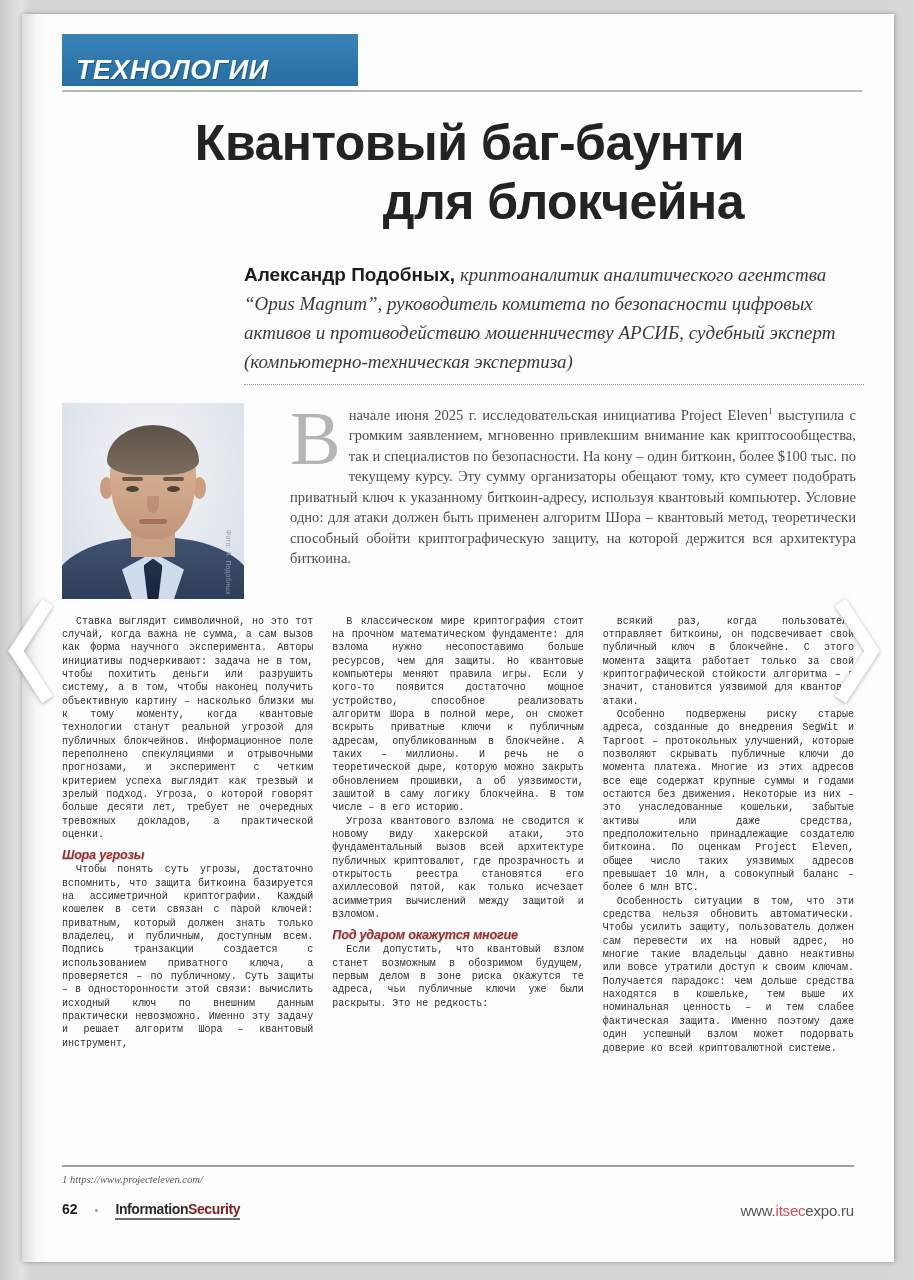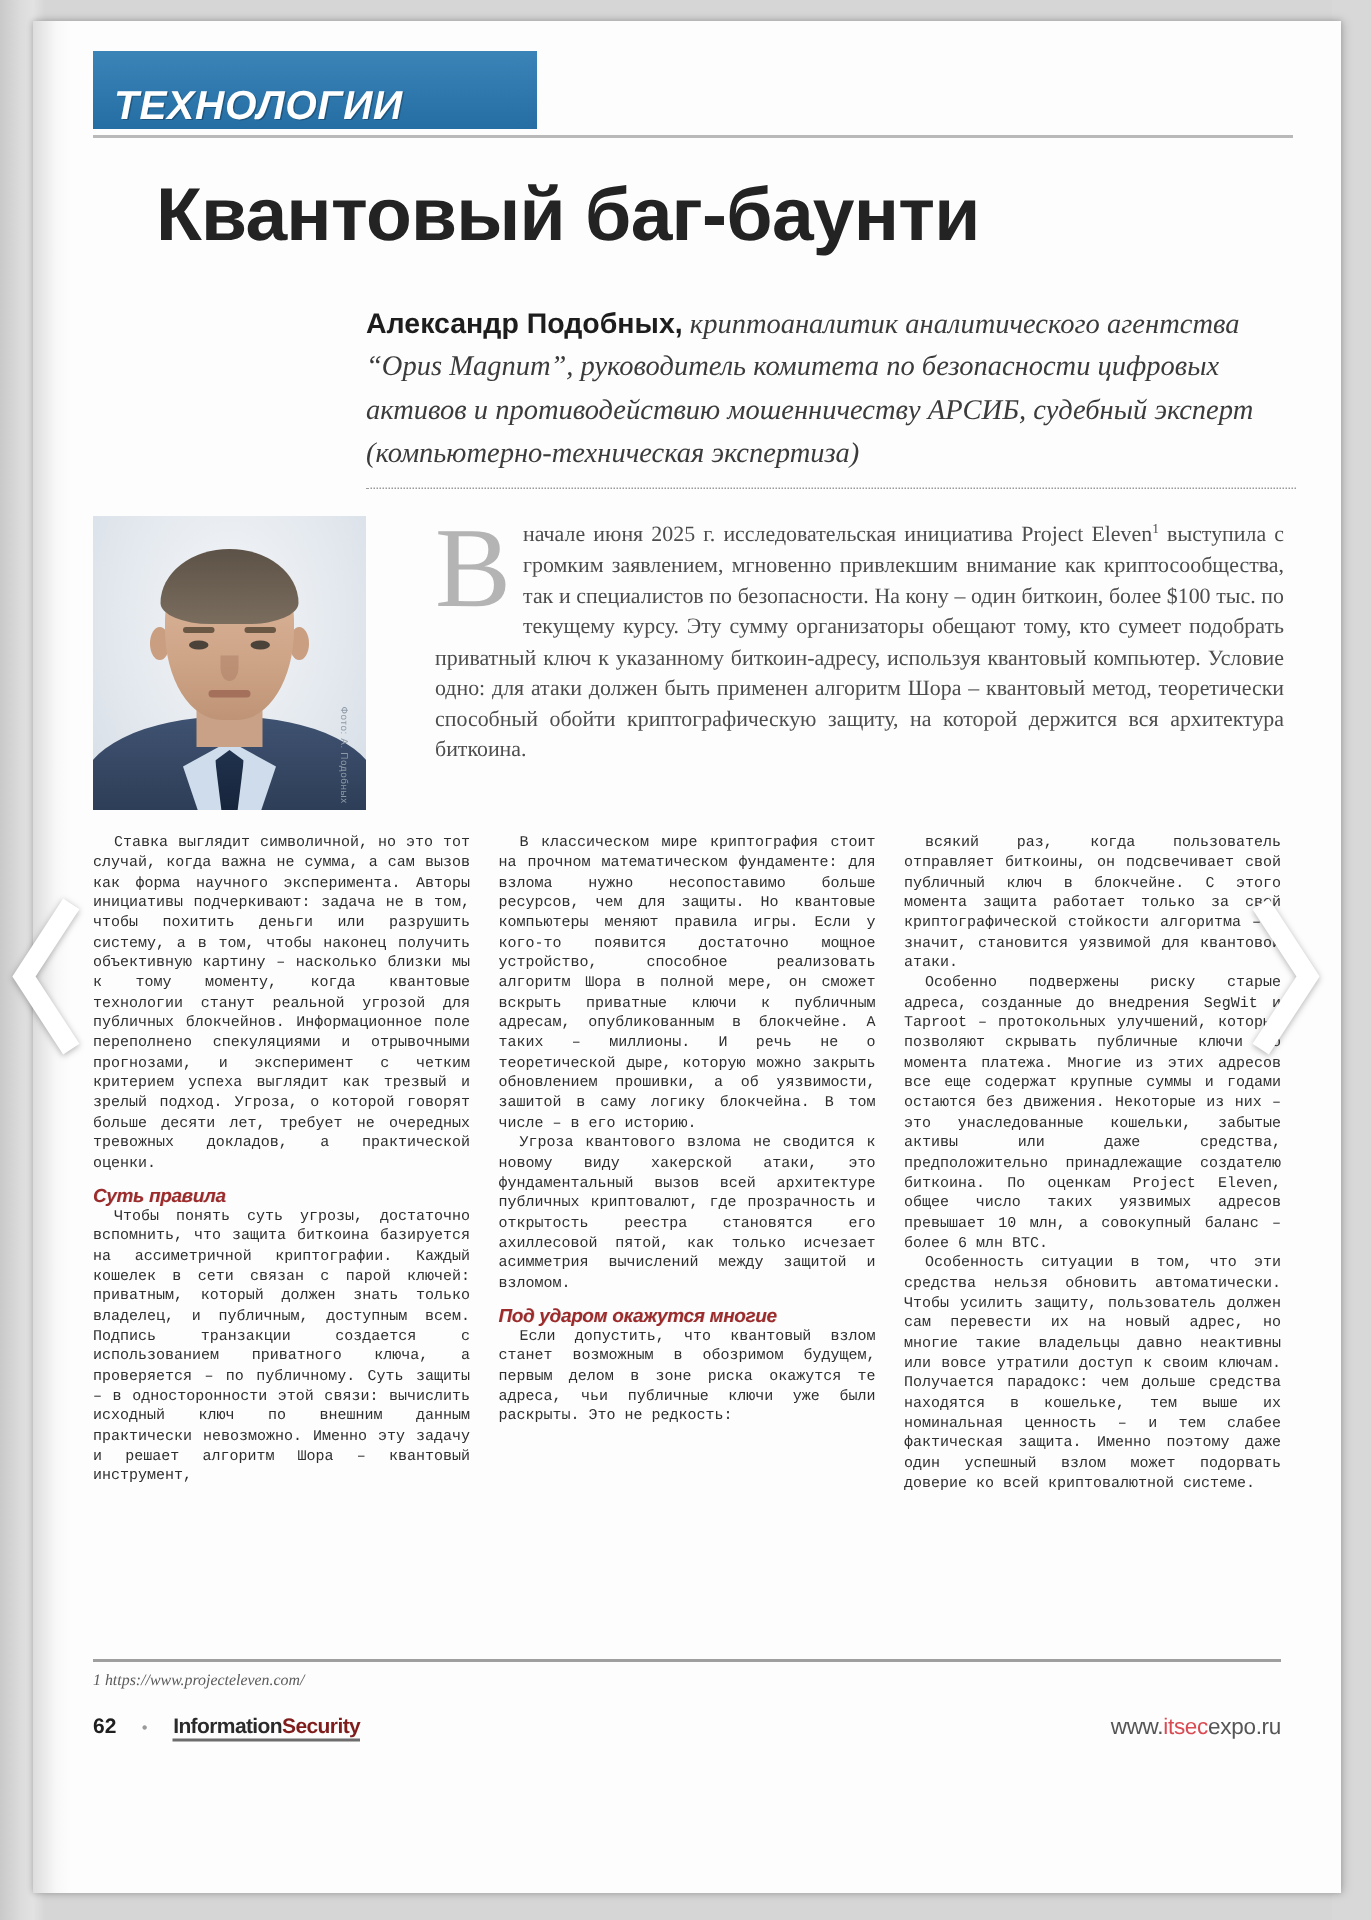--- a/index.html
+++ b/index.html
@@ -83,20 +83,21 @@
 
   
   .headline {
     margin: 26px 0 0 56px;
     font-size: 50px;
     line-height: 1.17;
     font-weight: bold;
     color: #232323;
     letter-spacing: -.5px;
     max-width: 640px;
+    text-align: right;
   }
 
   
   .byline-block {
     margin: 30px 0 0 196px;
     max-width: 620px;
   }
   .byline {
     font-family: "Liberation Serif", serif;
     font-size: 19px;
@@ -359,20 +360,21 @@
     <div class="page-inner">
 
       <div class="rubric-wrap">
         <div class="rubric"></div>
         <div class="rubric-text">ТЕХНОЛОГИИ</div>
         <div class="rubric-rule"></div>
       </div>
 
       <h1 class="headline">
         <span>Квантовый баг-баунти</span><br>
+        <span>для блокчейна</span>
       </h1>
 
       <div class="byline-block">
         <div class="byline">
           <span class="author">Александр Подобных,</span><span> криптоаналитик аналитического агентства “Opus Magnum”, руководитель комитета по безопасности цифровых активов и противодействию мошенничеству АРСИБ, судебный эксперт (компьютерно-техническая экспертиза)</span>
         </div>
         <div class="byline-rule"></div>
       </div>
 
       <div class="lede">
@@ -401,21 +403,21 @@
           <p class="intro">
             <span class="dropcap">В</span><span> начале июня 2025 г. исследовательская инициатива Project Eleven</span><sup>1</sup><span> выступила с громким заявлением, мгновенно привлекшим внимание как криптосообщества, так и специалистов по безопасности. На кону – один биткоин, более $100 тыс. по текущему курсу. Эту сумму организаторы обещают тому, кто сумеет подобрать приватный ключ к указанному биткоин-адресу, используя квантовый компьютер. Условие одно: для атаки должен быть применен алгоритм Шора – квантовый метод, теоретически способный обойти криптографическую защиту, на которой держится вся архитектура биткоина.</span>
           </p>
         </div>
       </div>
 
       <div class="body-cols">
 
         <div class="col">
           <p>Ставка выглядит символичной, но это тот случай, когда важна не сумма, а сам вызов как форма научного эксперимента. Авторы инициативы подчеркивают: задача не в том, чтобы похитить деньги или разрушить систему, а в том, чтобы наконец получить объективную картину – насколько близки мы к тому моменту, когда квантовые технологии станут реальной угрозой для публичных блокчейнов. Информационное поле переполнено спекуляциями и отрывочными прогнозами, и эксперимент с четким критерием успеха выглядит как трезвый и зрелый подход. Угроза, о которой говорят больше десяти лет, требует не очередных тревожных докладов, а практической оценки.</p>
-          <div class="subhead">Суть правила</div>
+          <div class="subhead">Шора угрозы</div>
           <p>Чтобы понять суть угрозы, достаточно вспомнить, что защита биткоина базируется на ассиметричной криптографии. Каждый кошелек в сети связан с парой ключей: приватным, который должен знать только владелец, и публичным, доступным всем. Подпись транзакции создается с использованием приватного ключа, а проверяется – по публичному. Суть защиты – в односторонности этой связи: вычислить исходный ключ по внешним данным практически невозможно. Именно эту задачу и решает алгоритм Шора – квантовый инструмент,</p>
         </div>
 
         <div class="col">
           <p>В классическом мире криптография стоит на прочном математическом фундаменте: для взлома нужно несопоставимо больше ресурсов, чем для защиты. Но квантовые компьютеры меняют правила игры. Если у кого-то появится достаточно мощное устройство, способное реализовать алгоритм Шора в полной мере, он сможет вскрыть приватные ключи к публичным адресам, опубликованным в блокчейне. А таких – миллионы. И речь не о теоретической дыре, которую можно закрыть обновлением прошивки, а об уязвимости, зашитой в саму логику блокчейна. В том числе – в его историю.</p>
           <p>Угроза квантового взлома не сводится к новому виду хакерской атаки, это фундаментальный вызов всей архитектуре публичных криптовалют, где прозрачность и открытость реестра становятся его ахиллесовой пятой, как только исчезает асимметрия вычислений между защитой и взломом.</p>
           <div class="subhead">Под ударом окажутся многие</div>
           <p>Если допустить, что квантовый взлом станет возможным в обозримом будущем, первым делом в зоне риска окажутся те адреса, чьи публичные ключи уже были раскрыты. Это не редкость:</p>
         </div>
 

